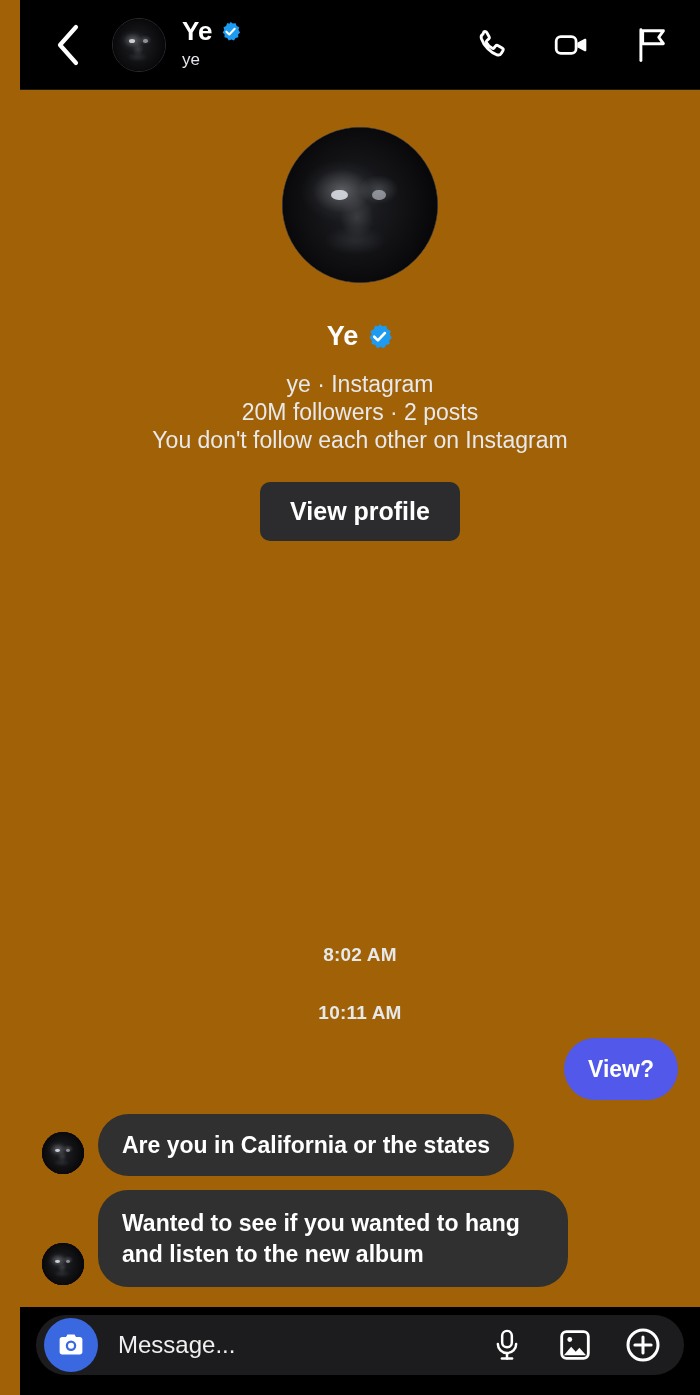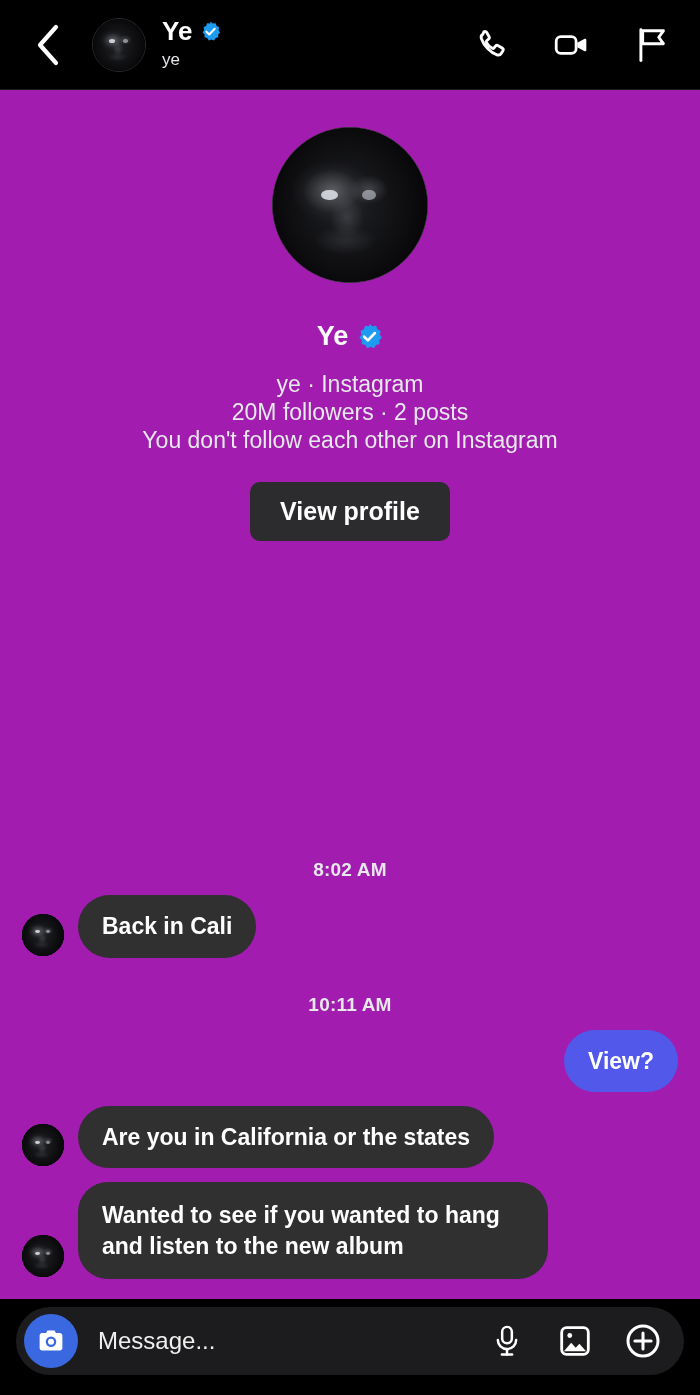--- a/index.html
+++ b/index.html
@@ -9,23 +9,24 @@
     height: 1395px;
     background: #000000;
     font-family: "Liberation Sans", sans-serif;
     overflow: hidden;
   }
 
   .screen {
     position: relative;
     width: 700px;
     height: 1395px;
-    background: #a21caf;
+    background: #a16207;
     display: flex;
     flex-direction: column;
+    padding-left: 20px;
   }
 
   
   .header {
     position: relative;
     height: 90px;
     flex: 0 0 90px;
     display: flex;
     align-items: center;
     padding: 0 28px 0 34px;
@@ -236,21 +237,21 @@
   .bubble.multiline { border-radius: 30px; padding: 18px 24px; }
 
   
   .composer-wrap {
     flex: 0 0 auto;
     padding: 8px 16px 20px 16px;
     background: #000000;
   }
 
   .composer {
-    height: 68px;
+    height: 60px;
     background: #1c1c1e;
     border-radius: 34px;
     display: flex;
     align-items: center;
     padding: 0 22px 0 8px;
   }
 
   .camera-btn {
     width: 54px;
     height: 54px;
@@ -390,26 +391,20 @@
       <div class="profile-line">20M followers · 2 posts</div>
       <div class="profile-line">You don't follow each other on Instagram</div>
 
       <button class="view-profile">View profile</button>
     </div>
 
     <div class="messages">
 
       <div class="timestamp">8:02 AM</div>
 
-      <div class="row in">
-        <div class="msg-avatar">
-          <div class="face"></div>
-        </div>
-        <div class="bubble in">Back in Cali</div>
-      </div>
 
       <div class="timestamp">10:11 AM</div>
 
       <div class="row out">
         <div class="bubble out">View?</div>
       </div>
 
       <div class="row in">
         <div class="msg-avatar">
           <div class="face"></div>

